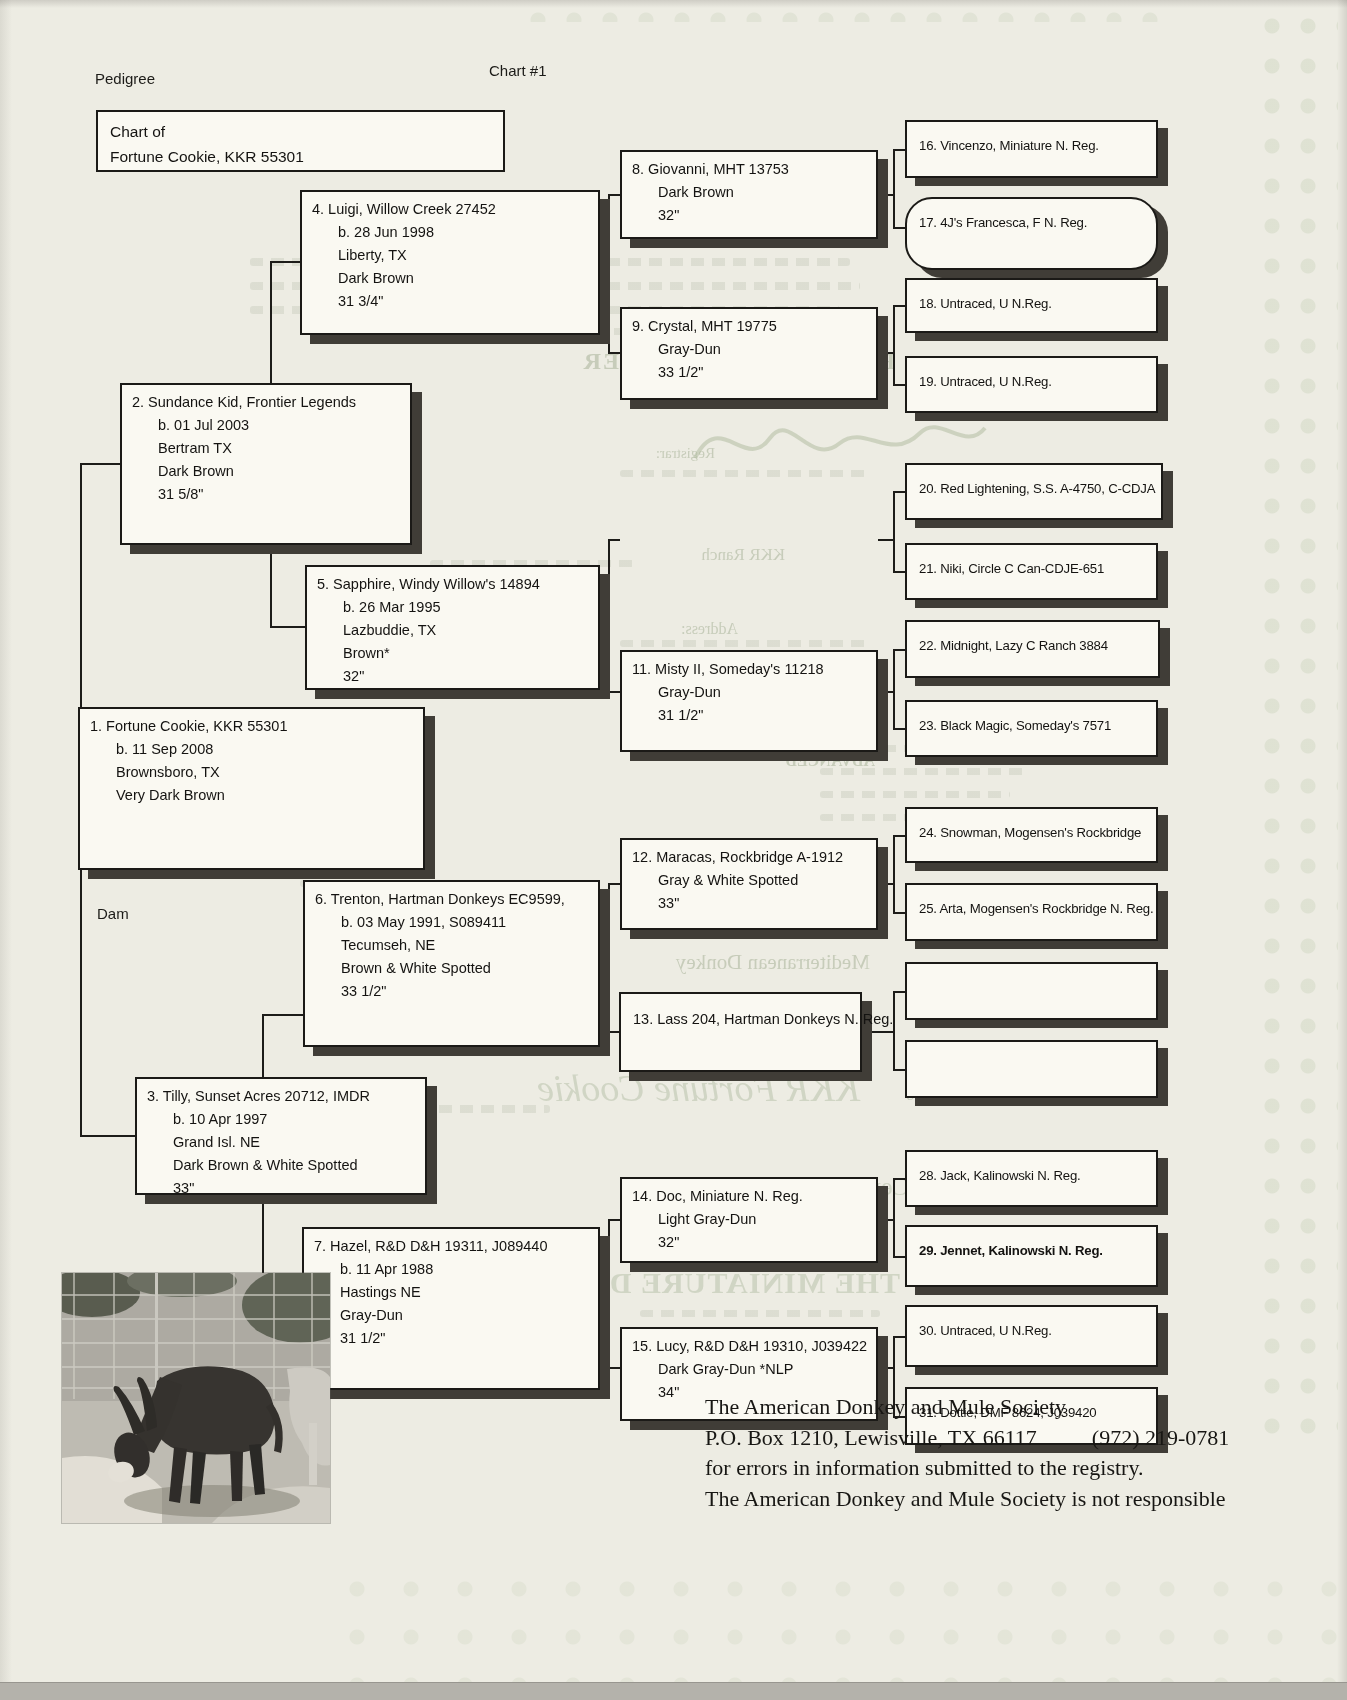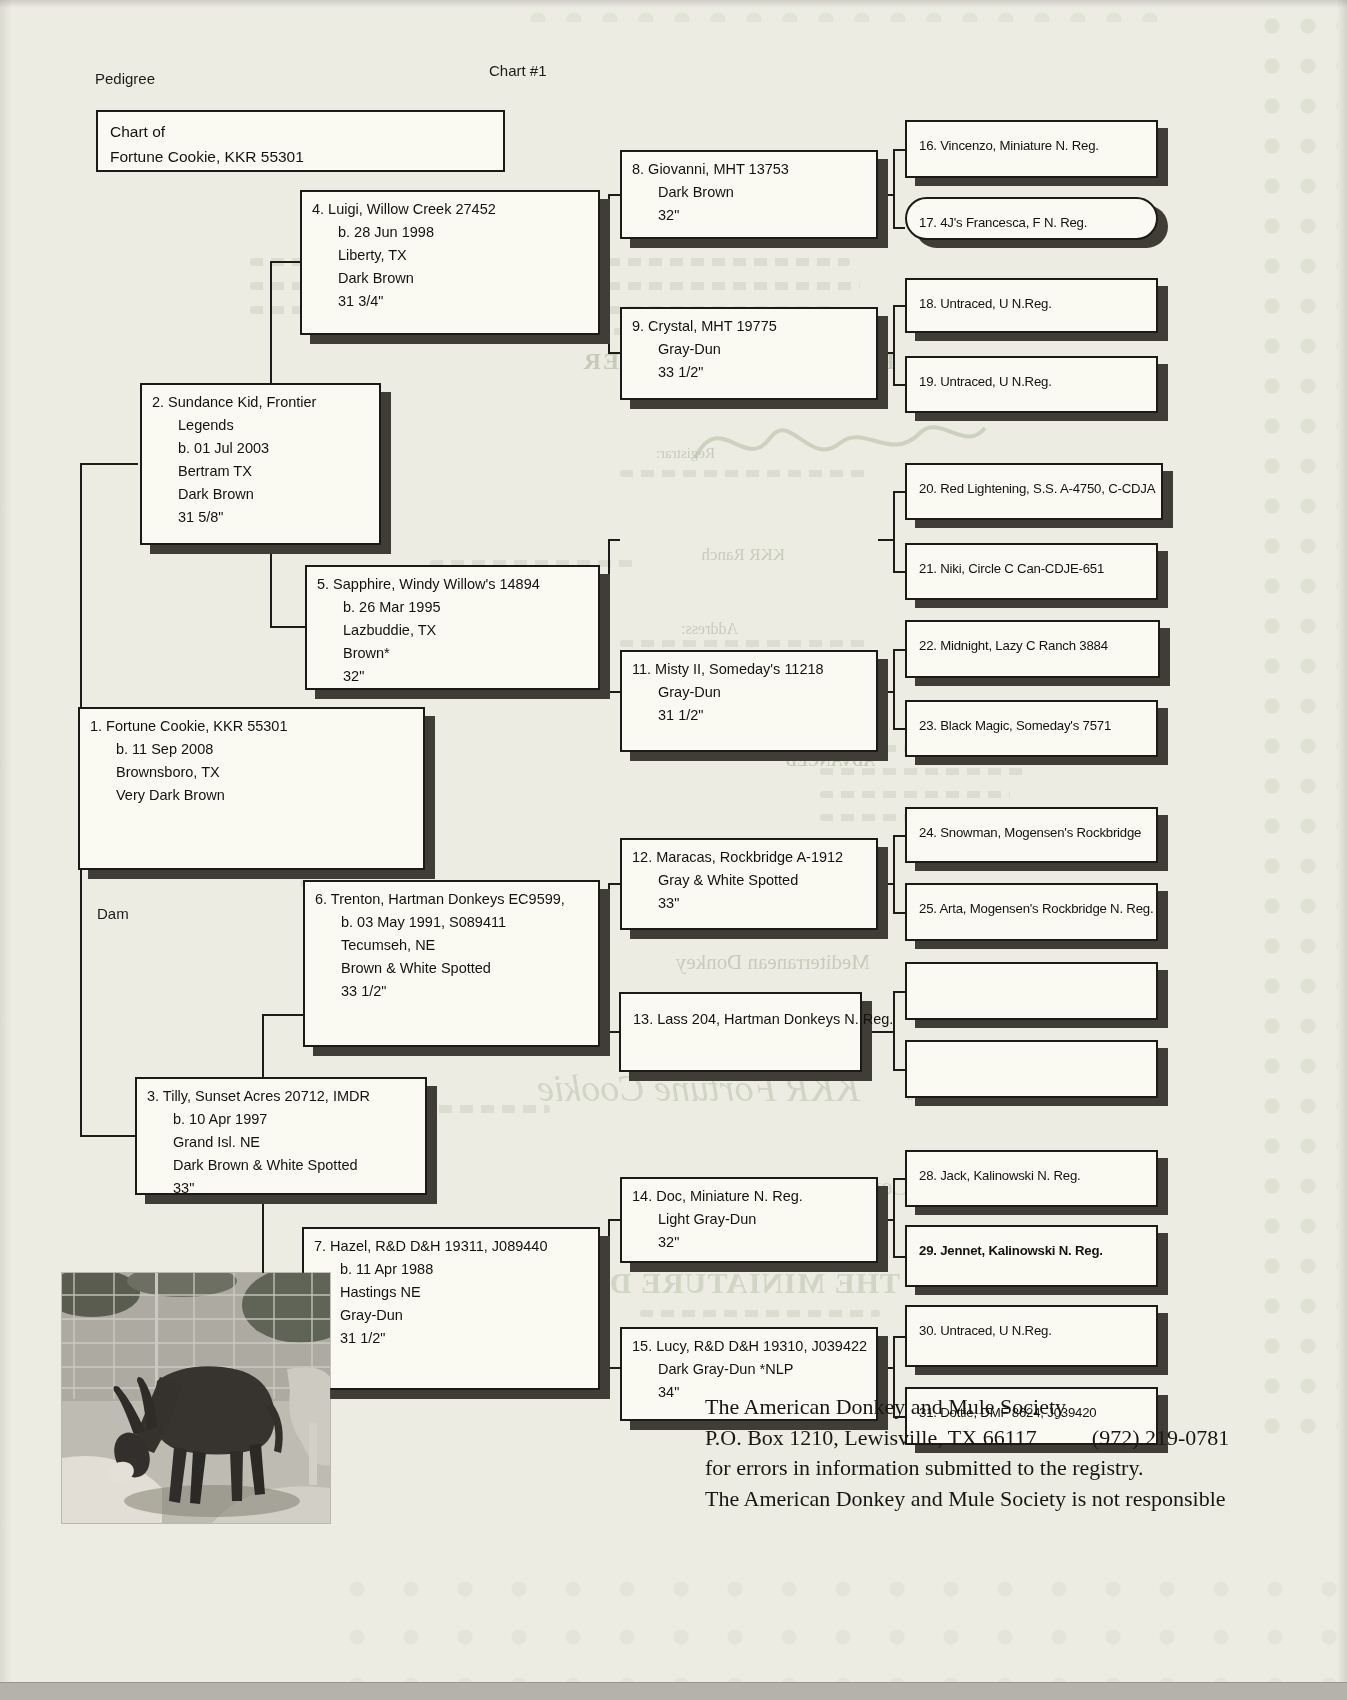--- a/index.html
+++ b/index.html
@@ -218,28 +218,28 @@
 
   <div class="box" style="left:300px;top:190px;width:300px;height:145px;">4. Luigi, Willow Creek 27452
 b. 28 Jun 1998
 Liberty, TX
 Dark Brown
 31 3/4"</div>
   <div class="box" style="left:620px;top:150px;width:258px;height:89px;">8. Giovanni, MHT 13753
 Dark Brown
 32"</div>
   <div class="box small" style="left:905px;top:120px;width:253px;height:58px;">16. Vincenzo, Miniature N. Reg.</div>
-  <div class="box small" style="left:905px;top:197px;width:253px;height:43px;border-radius:27px;">17. 4J's Francesca, F N. Reg.</div>
+  <div class="box small" style="left:905px;top:197px;width:253px;height:73px;border-radius:27px;">17. 4J's Francesca, F N. Reg.</div>
   <div class="box" style="left:620px;top:307px;width:258px;height:93px;">9. Crystal, MHT 19775
 Gray-Dun
 33 1/2"</div>
   <div class="box small" style="left:905px;top:278px;width:253px;height:55px;">18. Untraced, U N.Reg.</div>
   <div class="box small" style="left:905px;top:356px;width:253px;height:57px;">19. Untraced, U N.Reg.</div>
 
-  <div class="box" style="left:140px;top:383px;width:241px;height:162px;">2. Sundance Kid, Frontier Legends
+  <div class="box" style="left:120px;top:383px;width:292px;height:162px;">2. Sundance Kid, Frontier Legends
 b. 01 Jul 2003
 Bertram TX
 Dark Brown
 31 5/8"</div>
 
   <div class="box small" style="left:905px;top:463px;width:258px;height:57px;">20. Red Lightening, S.S. A-4750, C-CDJA</div>
   <div class="box small" style="left:905px;top:543px;width:253px;height:57px;">21. Niki, Circle C Can-CDJE-651</div>
   <div class="box" style="left:305px;top:565px;width:295px;height:125px;">5. Sapphire, Windy Willow's 14894
 b. 26 Mar 1995
 Lazbuddie, TX

